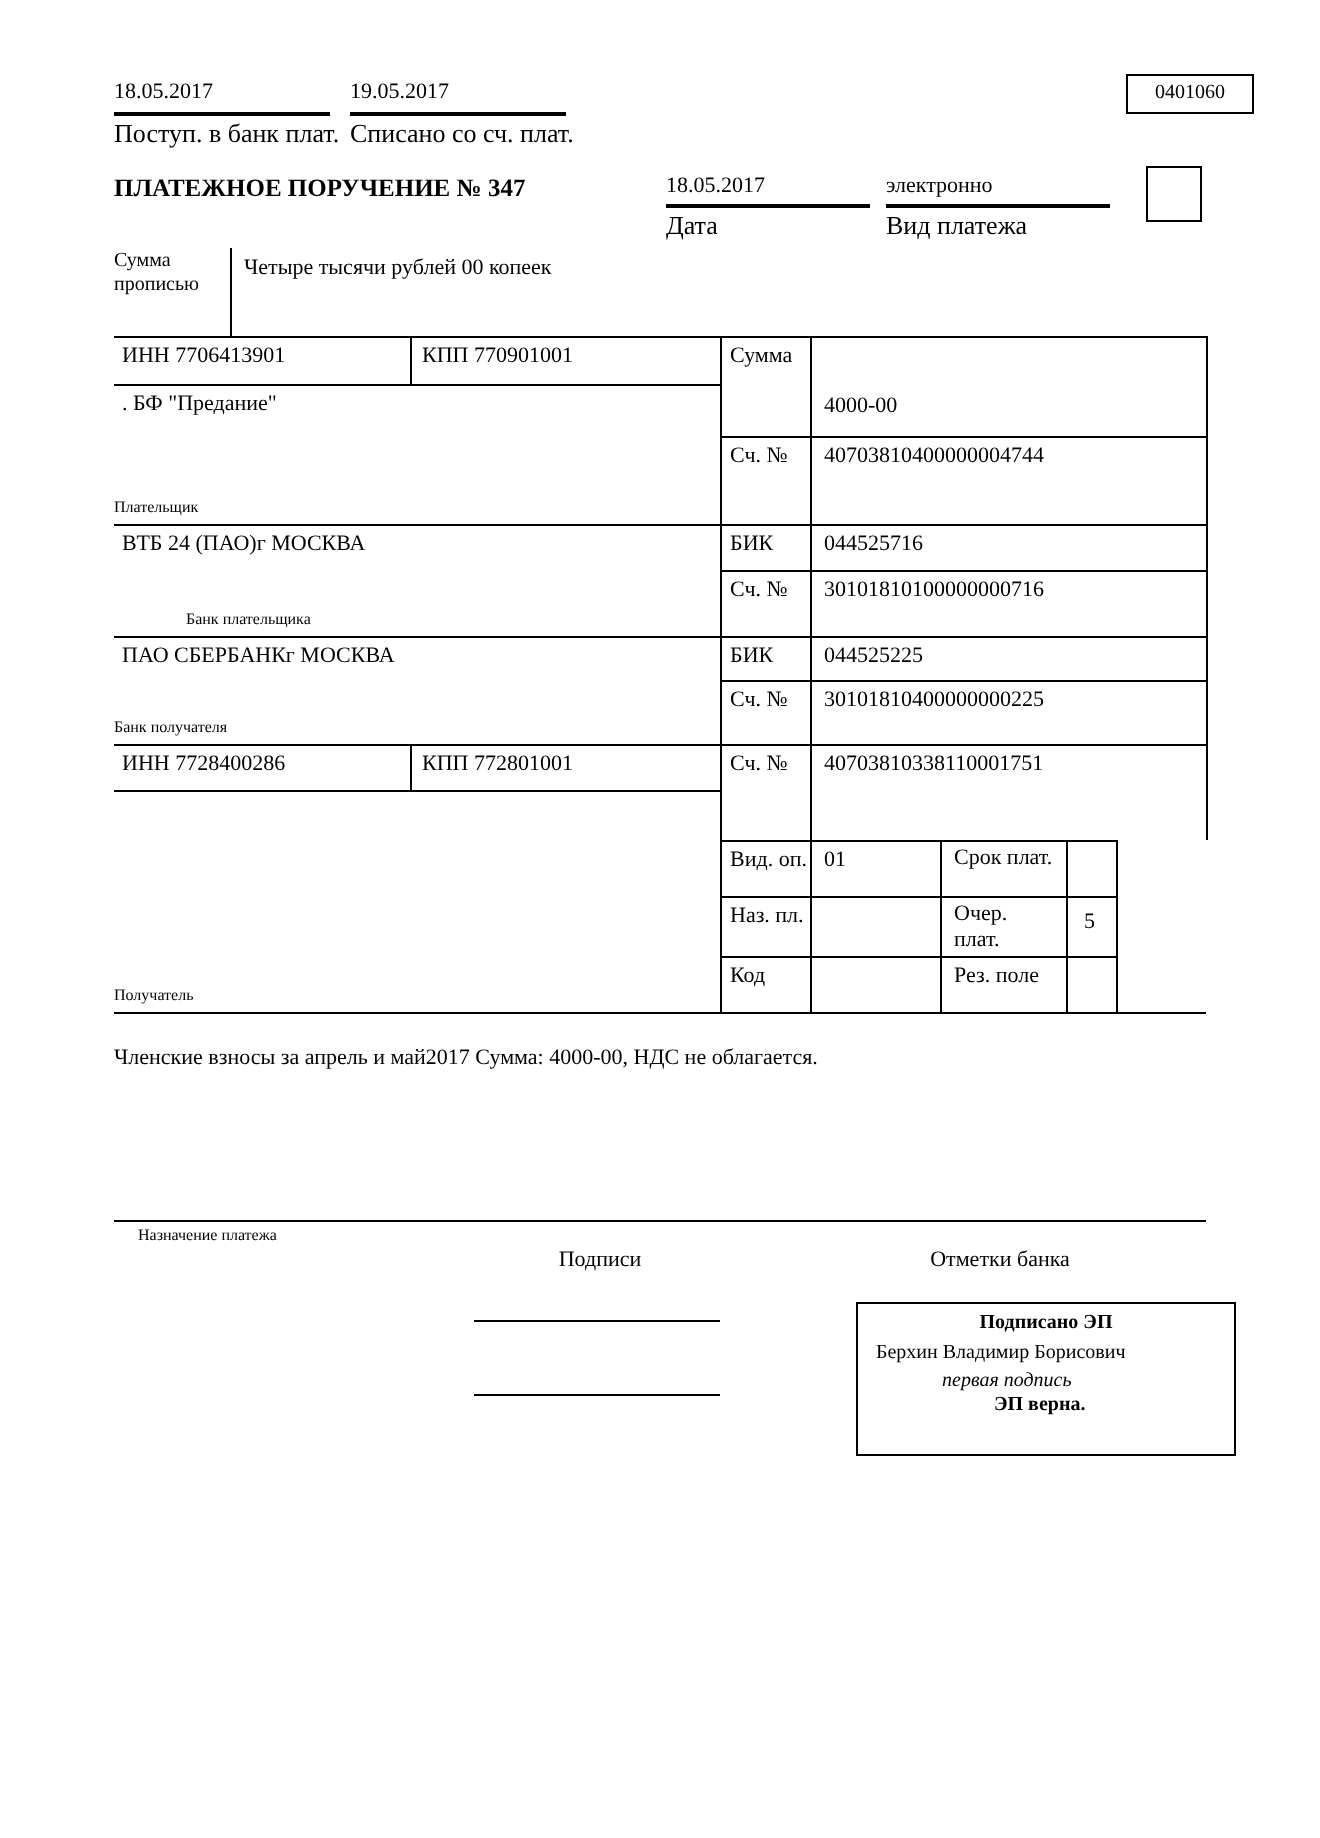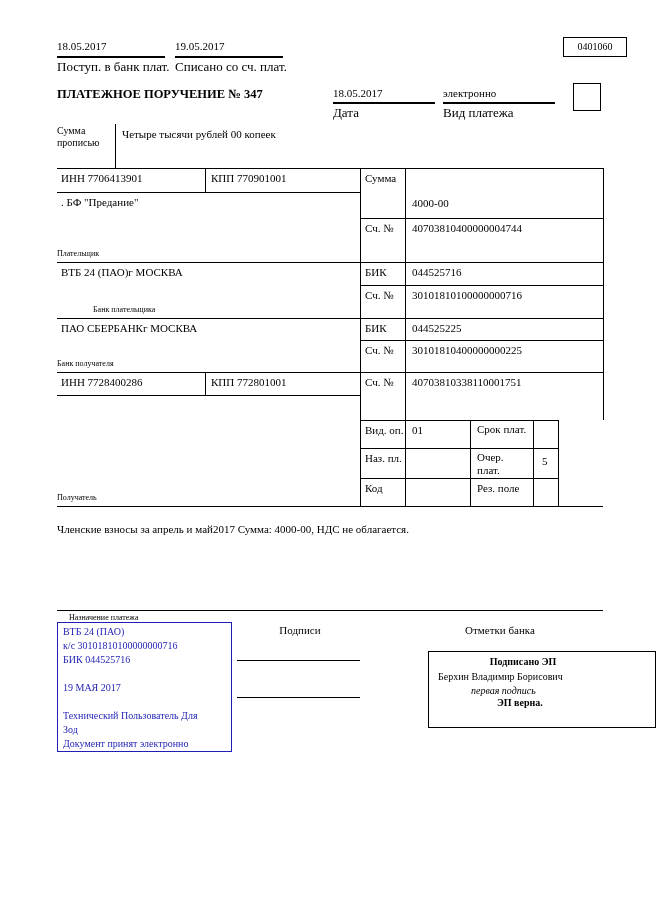--- a/index.html
+++ b/index.html
@@ -118,35 +118,26 @@
   <div class="t main" style="left:365px;top:482px;">Код</div>
   <div class="t main" style="left:477px;top:482px;">Рез. поле</div>
 
   <div class="t sec" style="left:57px;top:493px;">Получатель</div>
   <div class="hl" style="left:57px;top:506px;width:546px;"></div>
 
   <div class="t main" style="left:57px;top:523px;">Членские взносы за апрель и май2017 Сумма: 4000-00, НДС не облагается.</div>
   <div class="hl" style="left:57px;top:610px;width:546px;"></div>
   <div class="t sec" style="left:57px;top:613px;margin-left:12px;">Назначение платежа</div>
 
-  <div class="stampbox" style="left: 57px; top: 622px; width: 175px; height: 130px; border-color: rgb(31, 31, 180);">
-    <div class="stampline stamp" style="left: 5px; top: 3px; color: rgb(31, 31, 180);">ВТБ 24 (ПАО)</div>
-    <div class="stampline stamp" style="left: 5px; top: 17px; color: rgb(31, 31, 180);">к/с 30101810100000000716</div>
-    <div class="stampline stamp" style="left: 5px; top: 31px; color: rgb(31, 31, 180);">БИК 044525716</div>
-    <div class="stampline stamp" style="left: 5px; top: 59px; color: rgb(31, 31, 180);">19 МАЯ 2017</div>
-    <div class="stampline stamp" style="left: 5px; top: 87px; color: rgb(31, 31, 180);">Технический Пользователь Для</div>
-    <div class="stampline stamp" style="left: 5px; top: 101px; color: rgb(31, 31, 180);">Зод</div>
-    <div class="stampline stamp" style="left: 5px; top: 115px; color: rgb(31, 31, 180);">Документ принят электронно</div>
-  </div>
 
   <div class="t main center" style="left:240px;top:624px;width:120px;">Подписи</div>
   <div class="hl" style="left:237px;top:660px;width:123px;"></div>
   <div class="hl" style="left:237px;top:697px;width:123px;"></div>
 
   <div class="t main center" style="left:420px;top:624px;width:160px;">Отметки банка</div>
-  <div class="box" style="left:428px;top:651px;width:228px;height:77px;">
+  <div class="box" style="left:428px;top:651px;width:190px;height:77px;">
     <div class="marksline bold center" style="left:0;top:4px;width:188px;">Подписано ЭП</div>
     <div class="marksline" style="left:9px;top:19px;">Берхин Владимир Борисович</div>
     <div class="marksline ital" style="left:42px;top:33px;">первая подпись</div>
     <div class="marksline bold" style="left:68px;top:45px;">ЭП верна.</div>
   </div>
 
 </div>
 
 </body></html>

